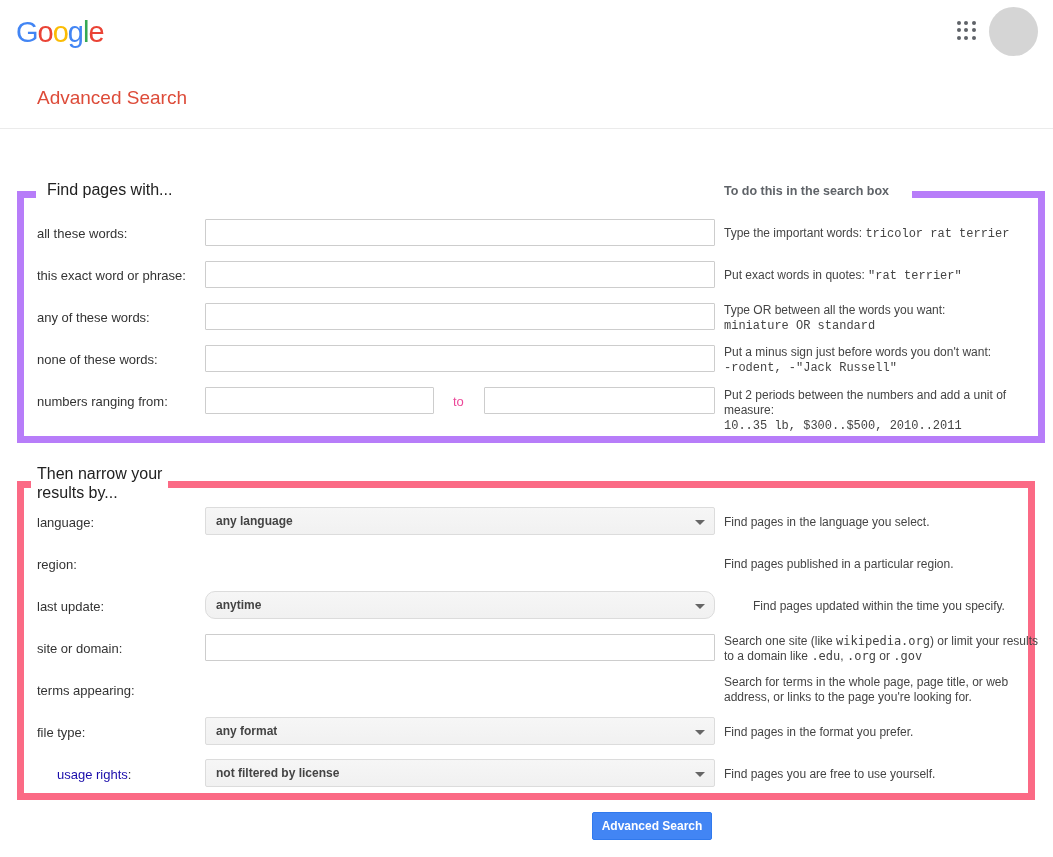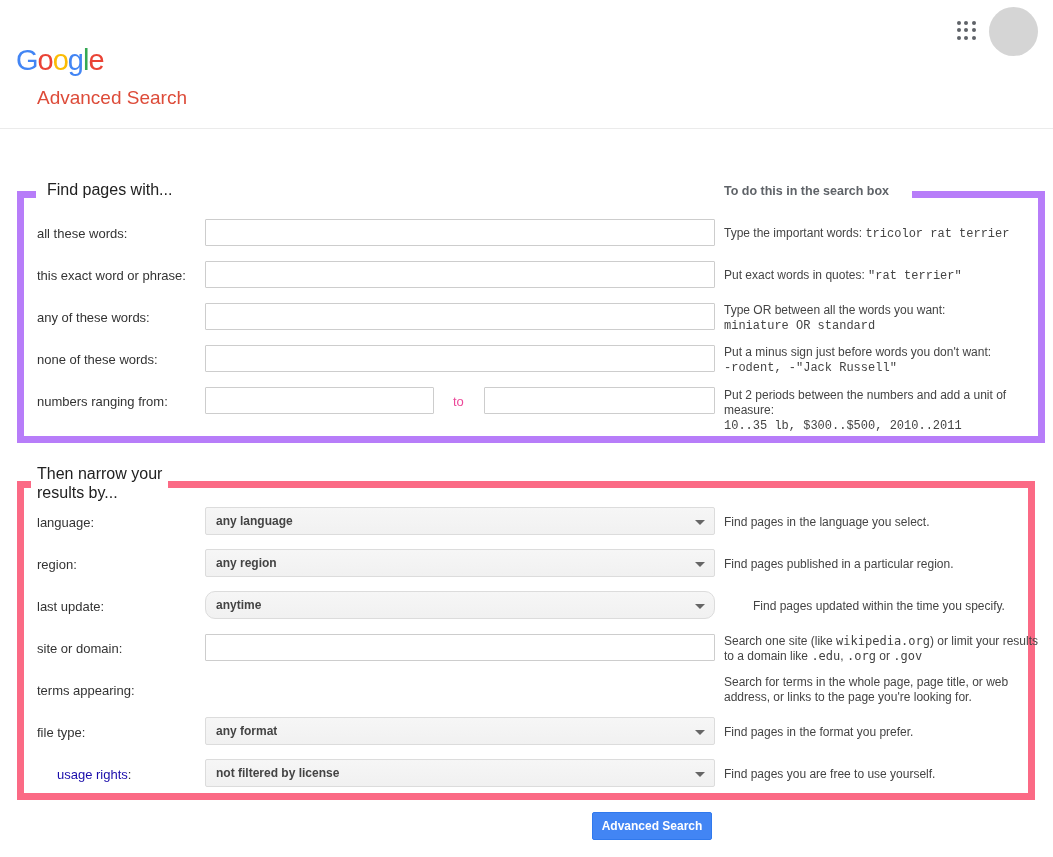--- a/index.html
+++ b/index.html
@@ -26,21 +26,20 @@
   }
   #logo {
     position: absolute;
     left: 16px; top: 18px;
     font-family: "Liberation Sans", sans-serif;
     font-size: 29px;
     letter-spacing: -1px;
     line-height: 29px;
     white-space: nowrap;
     user-select: none;
-    margin-top: 28px;
   }
   #logo span { font-weight: 400; }
   .lg-b { color: #4285F4; }
   .lg-r { color: #EA4335; }
   .lg-y { color: #FBBC05; }
   .lg-g { color: #34A853; }
 
   #apps-grid {
     position: absolute;
     left: 957px; top: 21px;
@@ -315,24 +314,20 @@
   <div id="sec2-title">Then narrow your results by...</div>
 
   <label class="s-label" style="top:514px;">language:</label>
   <div class="s-select" style="top:507px;">
     <div class="sv">any language</div>
     <div class="arw"></div>
   </div>
   <div class="s-hint" style="top:515px;">Find pages in the language you select.</div>
 
   <label class="s-label" style="top:556px;">region:</label>
-  <div class="s-select" style="top:549px;">
-    <div class="sv">any region</div>
-    <div class="arw"></div>
-  </div>
   <div class="s-hint" style="top:557px;">Find pages published in a particular region.</div>
 
   <label class="s-label" style="top:598px;">last update:</label>
   <div class="s-select" style="top:591px;border-radius:10px;">
     <div class="sv">anytime</div>
     <div class="arw"></div>
   </div>
   <div class="s-hint" style="top:599px;margin-left:29px;">Find pages updated within the time you specify.</div>
 
   <label class="s-label" style="top:640px;">site or domain:</label>

